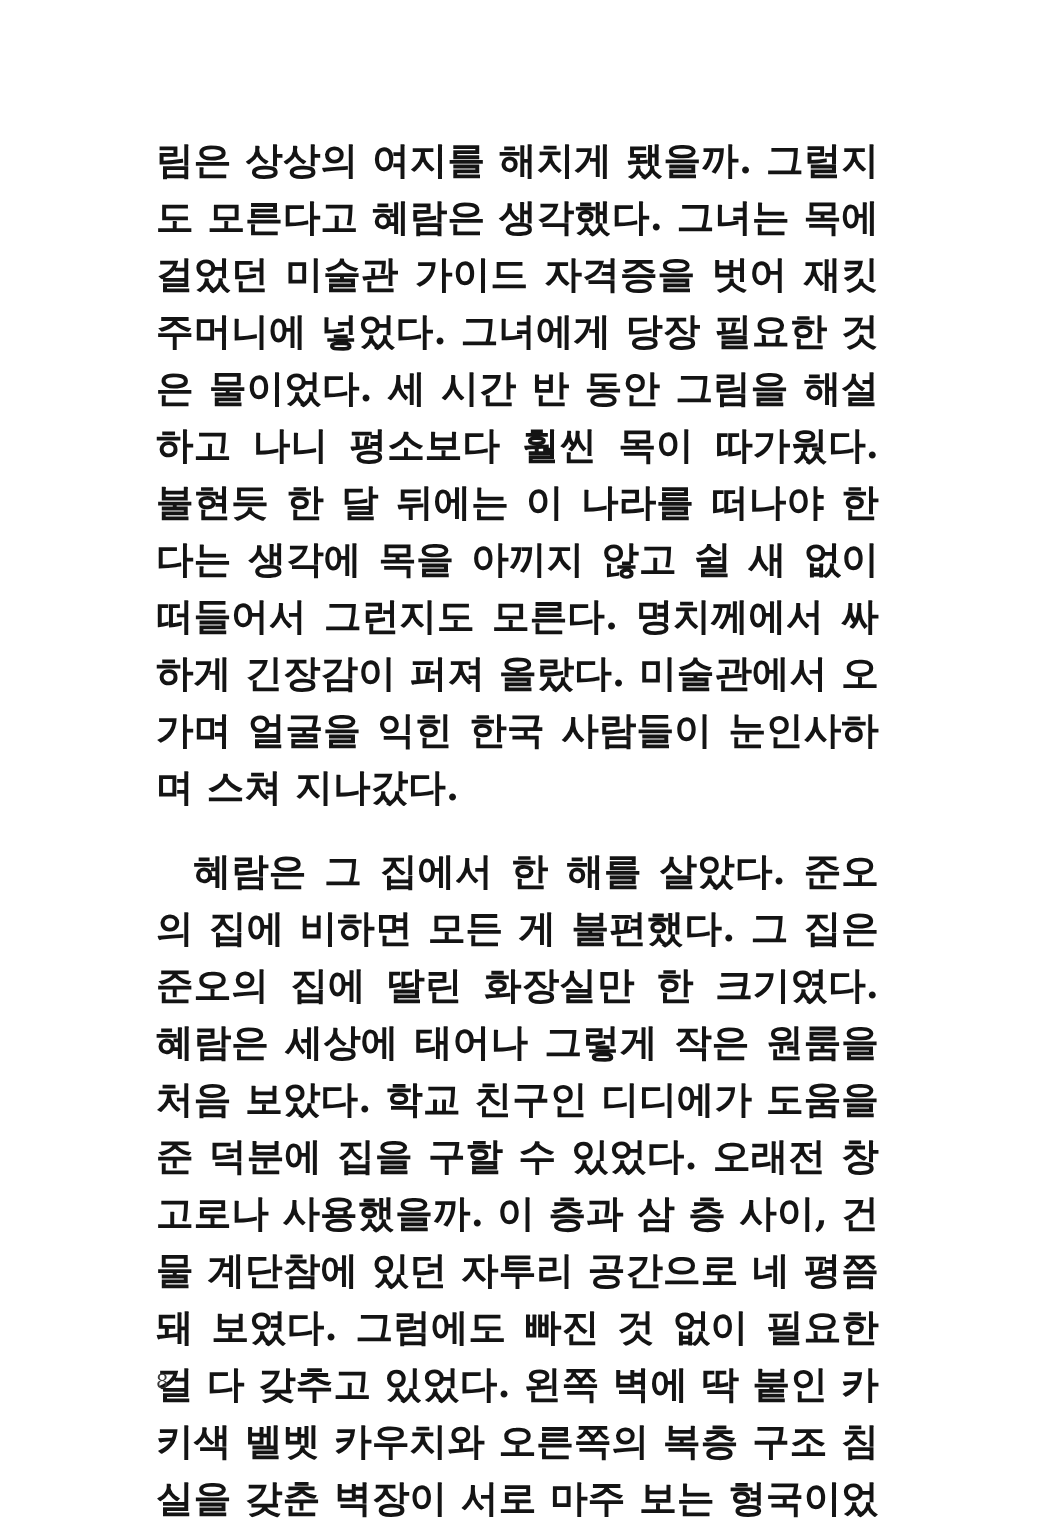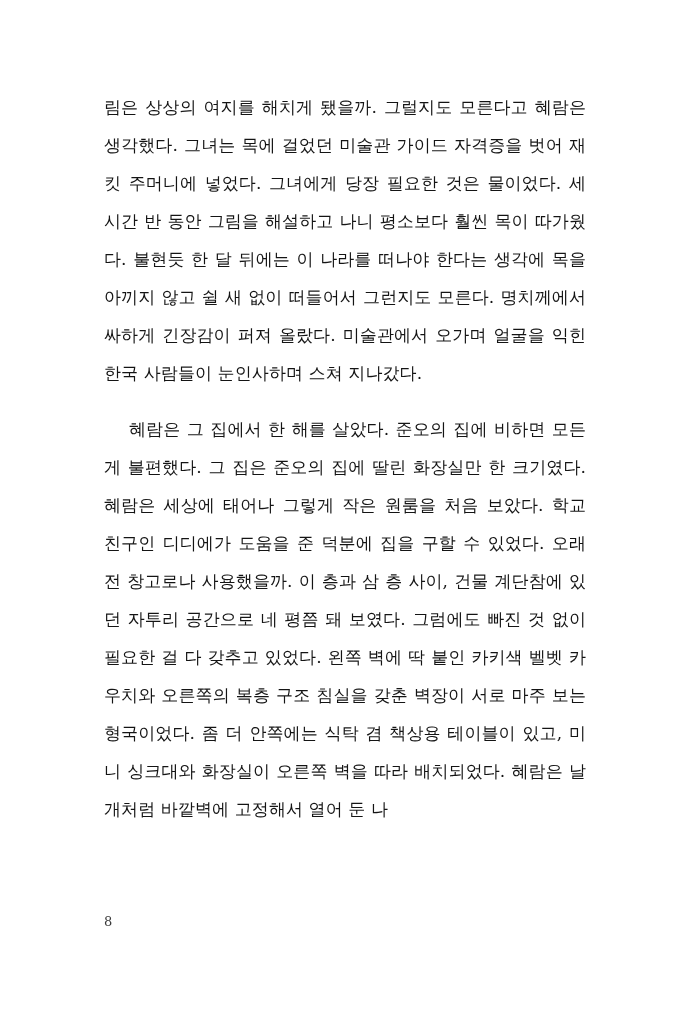--- a/index.html
+++ b/index.html
@@ -26,28 +26,28 @@
 
   .text-block {
     position: absolute;
     left: 104px;
     top: 88px;
     width: 482px;
   }
 
   .para {
     margin: 0;
-    font-size: 17px;
+    font-size: 25px;
     line-height: 38px;
     text-align: justify;
     text-justify: inter-character;
     word-break: break-all;
     letter-spacing: 0.1px;
     color: #141414;
-    font-weight: 400;
+    font-weight: 700;
   }
 
   .para + .para {
     margin-top: 18px;
   }
 
   .para.indent {
     text-indent: 25px;
   }
 

